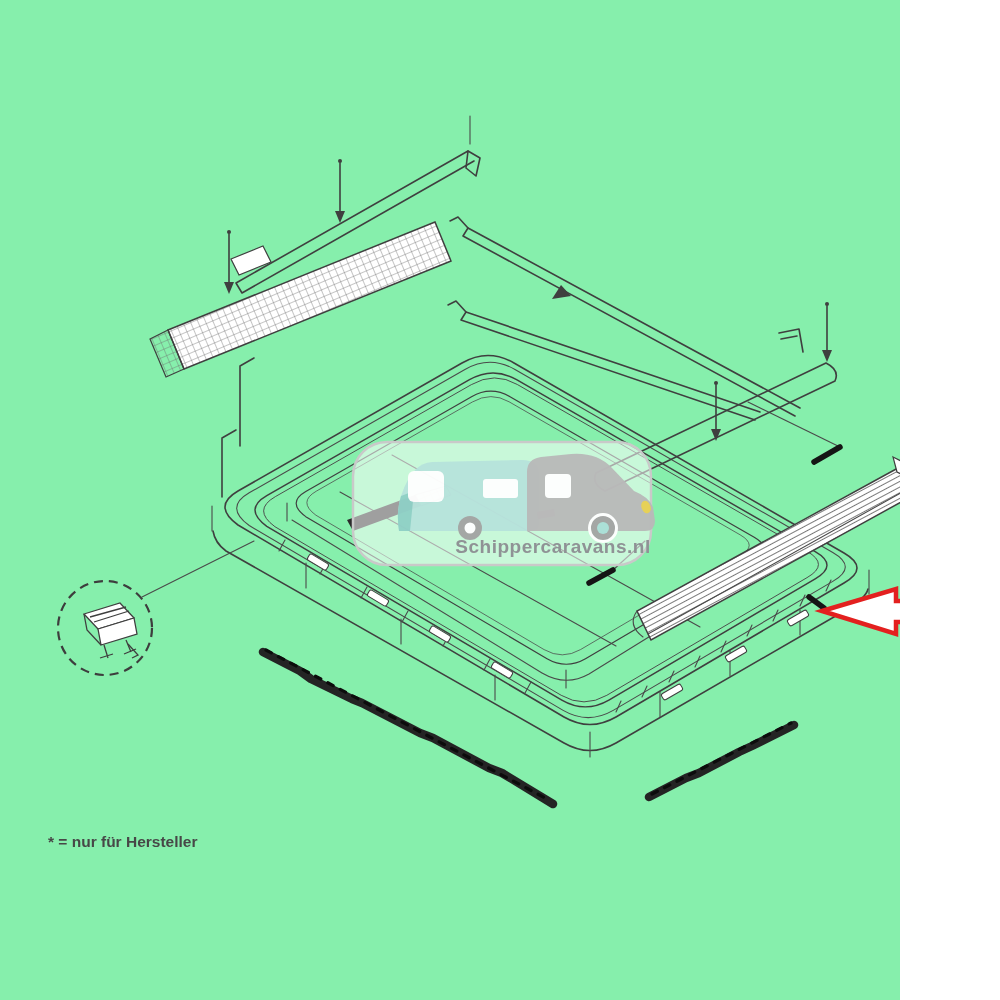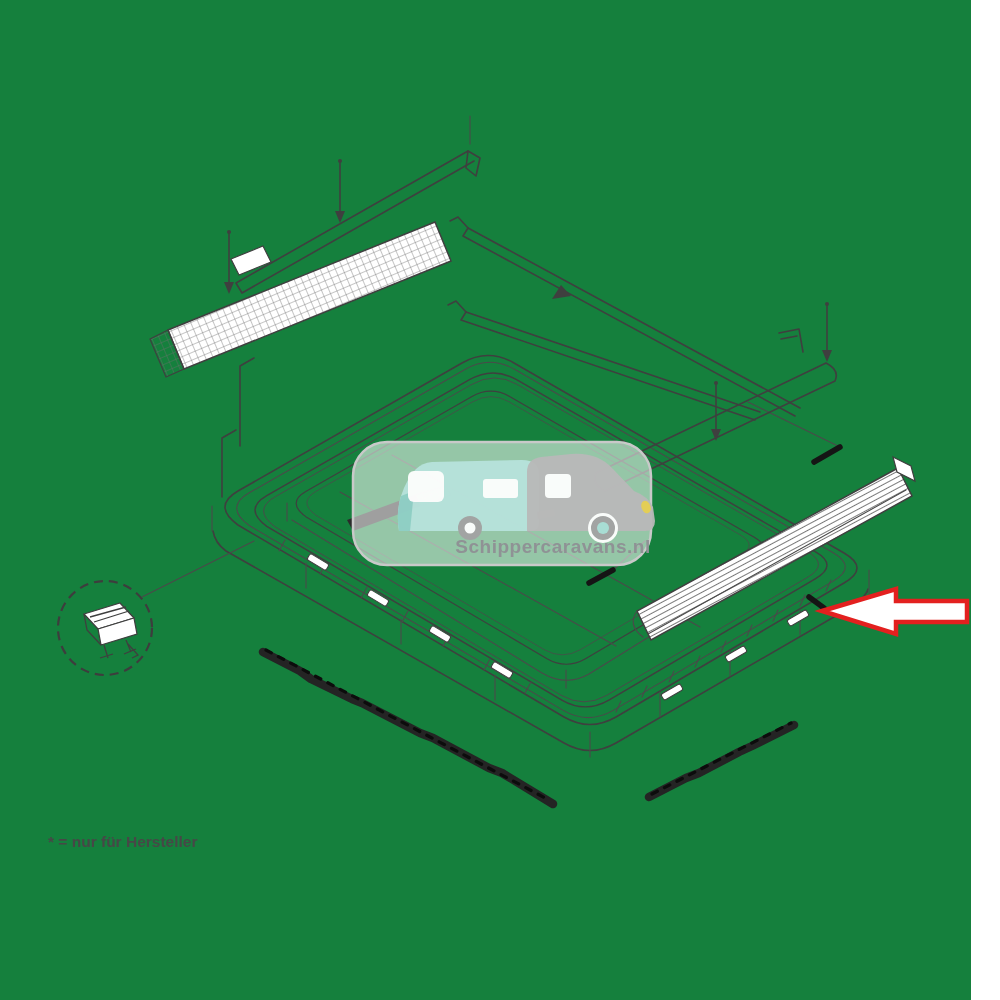--- a/index.html
+++ b/index.html
@@ -1,16 +1,16 @@
 <!DOCTYPE html>
 <html><head>
 <meta charset="utf-8">
 <style>
   html,body{margin:0;padding:0;background:#ffffff;}
-  .stage{position:relative;width:971px;height:1000px;background:#15803d;overflow:hidden;
+  .stage{position:relative;width:900px;height:1000px;background:#86efac;overflow:hidden;
          font-family:"Liberation Sans", sans-serif;}
   svg{position:absolute;left:0;top:0;}
   .line{stroke:#3f3f3f;fill:none;stroke-width:1.6;stroke-linecap:round;stroke-linejoin:round;}
   .thin{stroke:#4a4a4a;fill:none;stroke-width:1.1;stroke-linecap:round;}
   .fillwhite{fill:#ffffff;}
   .seal{stroke:#242424;fill:none;stroke-width:8.5;stroke-linecap:round;stroke-linejoin:round;}
   .sealtex{stroke:#0c0c0c;fill:none;stroke-width:3.2;stroke-linecap:round;stroke-dasharray:6 8;}
   .pin{stroke:#151515;fill:none;stroke-width:5.5;stroke-linecap:round;}
   .wmtext{font-family:"Liberation Sans",sans-serif;font-size:19px;font-weight:600;
           fill:#8f9295;letter-spacing:.5px;}

